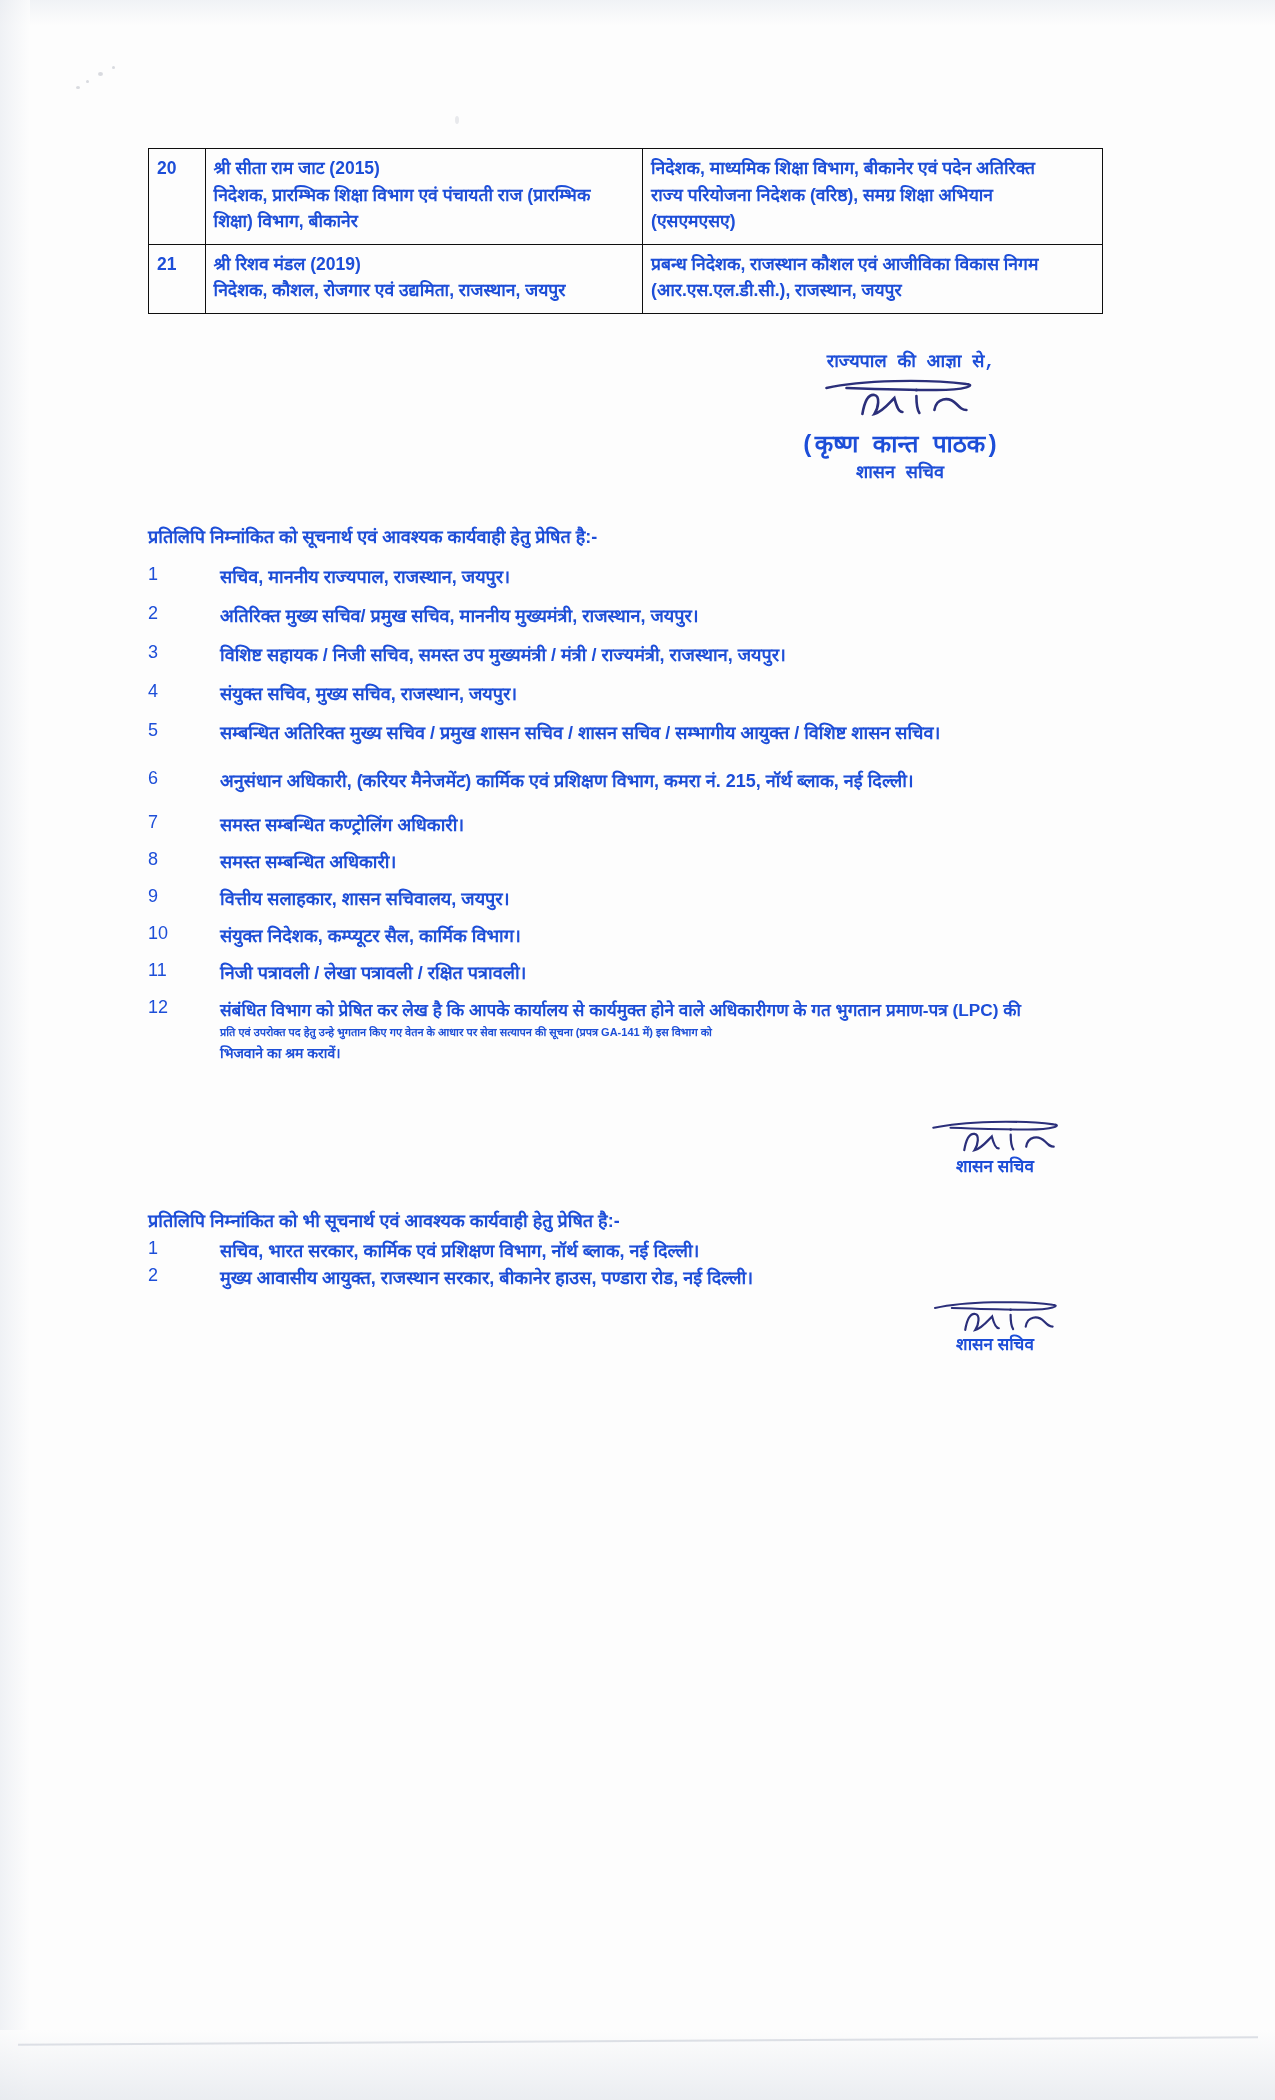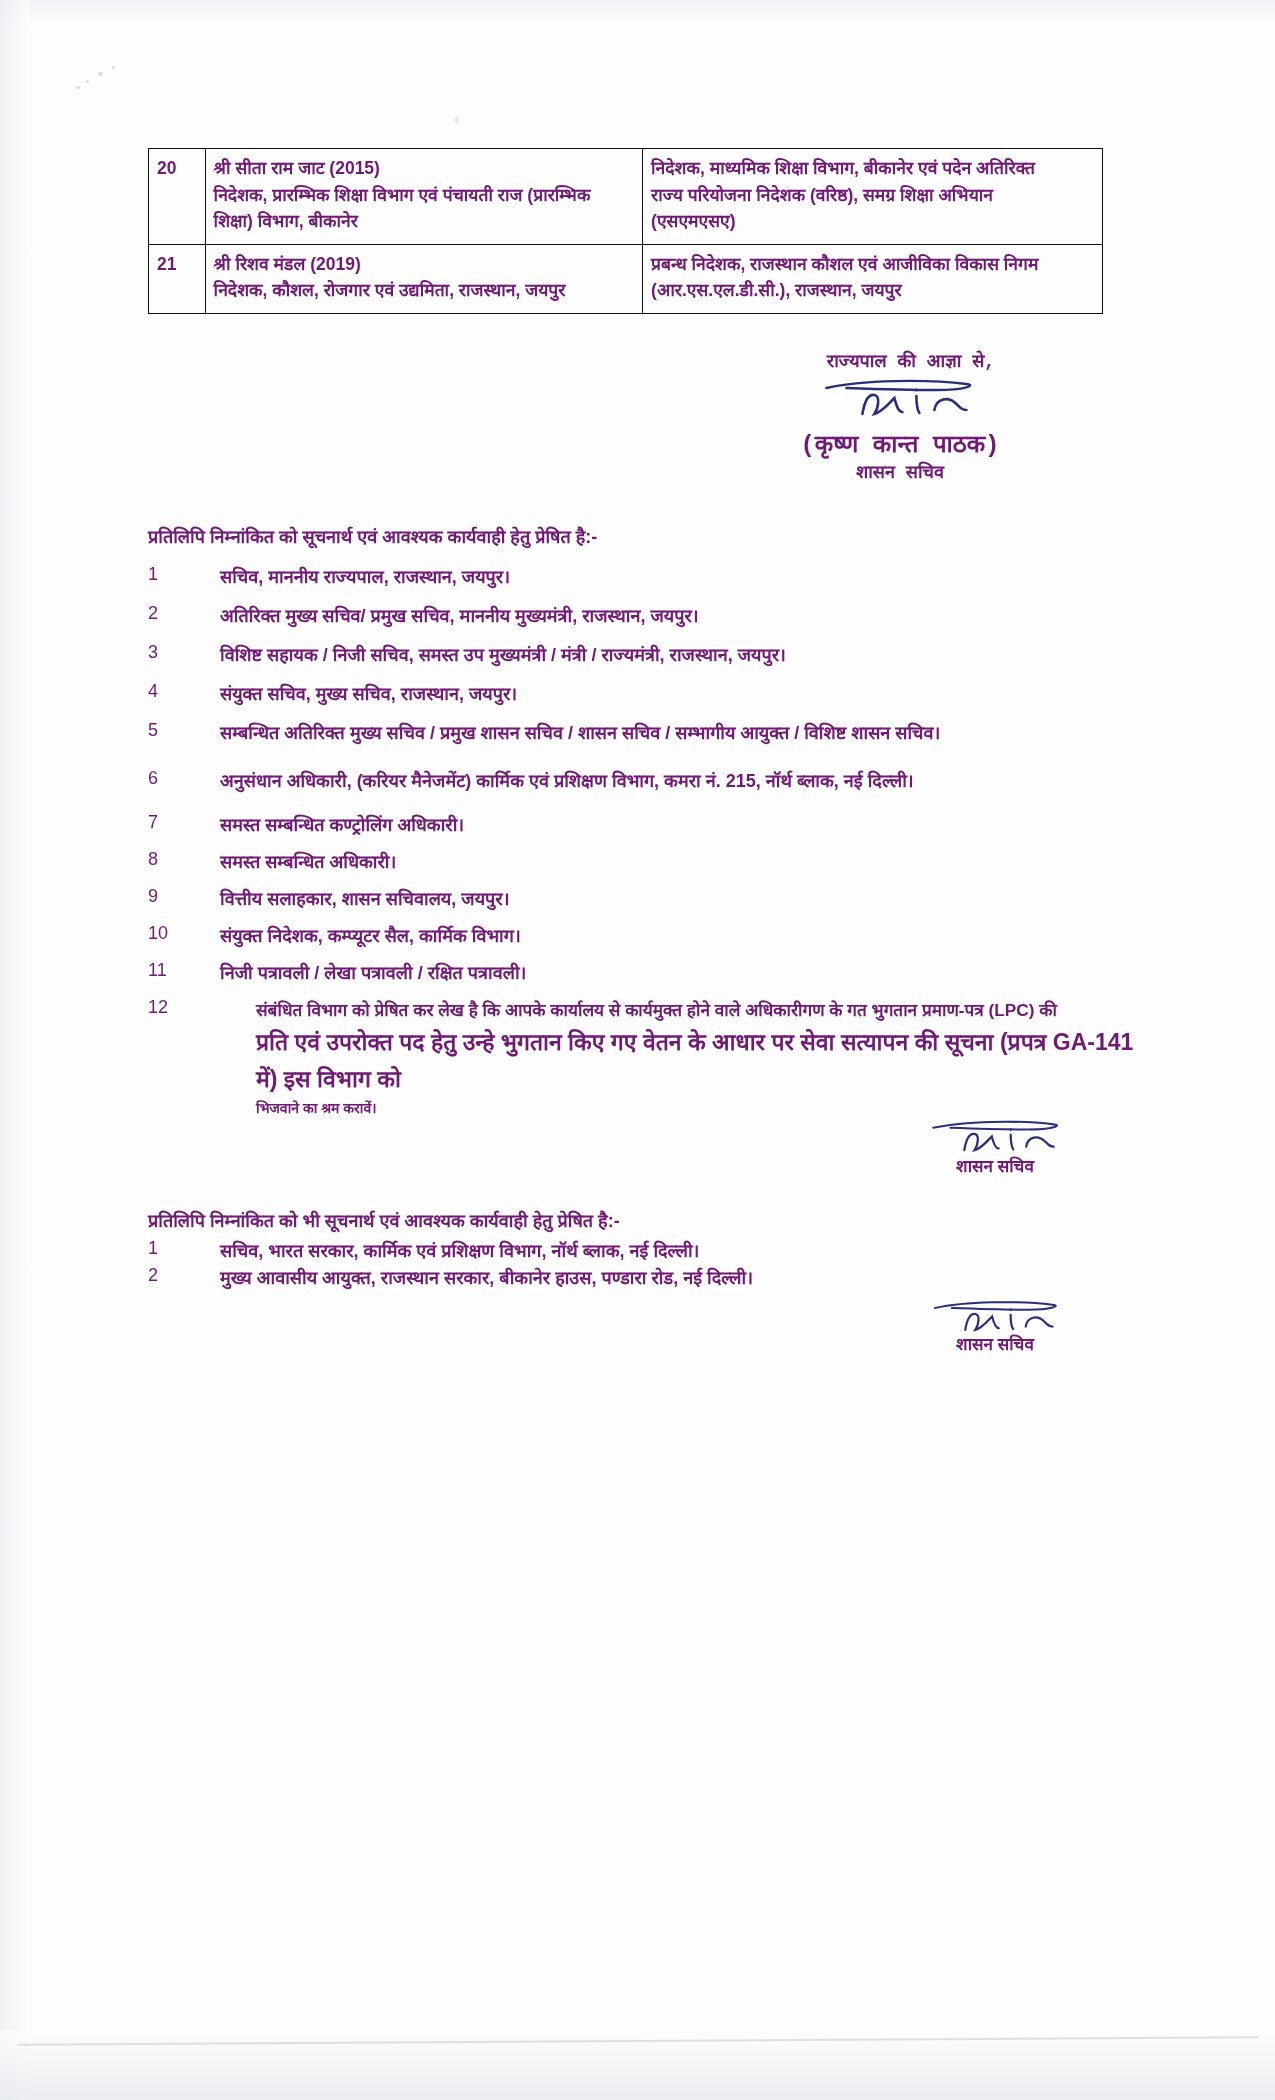--- a/index.html
+++ b/index.html
@@ -9,21 +9,21 @@
   }
   body {
     font-family: "Liberation Sans", sans-serif;
   }
   #page {
     position: relative;
     width: 1275px;
     height: 2100px;
     background: #fdfdfd;
     overflow: hidden;
-    color: #701a75;
+    color: #1d4ed8;
   }
   
   .scan-edge-top {
     position: absolute;
     left: 0; top: 0;
     width: 1275px; height: 26px;
     background: linear-gradient(180deg,#eceff3 0%, #fdfdfd 100%);
     opacity: .75;
   }
   .scan-edge-left {
@@ -286,25 +286,25 @@
       </span>
     </div>
 
     <div class="li tight">
       <span class="num">11</span>
       <span class="txt">
         <span class="ln">निजी पत्रावली / लेखा पत्रावली / रक्षित पत्रावली।</span>
       </span>
     </div>
 
-    <div class="li" style="margin-bottom:0;gap:36px;">
+    <div class="li" style="margin-bottom:0;">
       <span class="num">12</span>
       <span class="txt">
         <span class="ln" style="font-size:17.2px; line-height:1.58;">संबंधित विभाग को प्रेषित कर लेख है कि आपके कार्यालय से कार्यमुक्त होने वाले अधिकारीगण के गत भुगतान प्रमाण-पत्र (LPC) की</span>
-        <span class="ln" style="font-size:23px; line-height:1.58;">प्रति एवं उपरोक्त पद हेतु उन्हे भुगतान किए गए वेतन के आधार पर सेवा सत्यापन की सूचना (प्रपत्र GA-141 में) इस विभाग को</span>
+        <span class="ln" style="font-size:11px; line-height:1.58;">प्रति एवं उपरोक्त पद हेतु उन्हे भुगतान किए गए वेतन के आधार पर सेवा सत्यापन की सूचना (प्रपत्र GA-141 में) इस विभाग को</span>
         <span class="ln" style="font-size:14px; line-height:1.58;">भिजवाने का श्रम करावें।</span>
       </span>
     </div>
 
   </div>
 
   <div class="sig-block-2">
     <div class="sig-space">
       <svg class="sig" viewBox="0 0 190 54" style="transform:translateX(-44%) scale(.86);">
         <path d="M10 14 C45 6, 110 5, 150 10 C160 11, 150 16, 120 16 C95 16, 60 15, 30 14" fill="none" stroke="#2b2f7a" stroke-width="2.4" stroke-linecap="round"></path>

